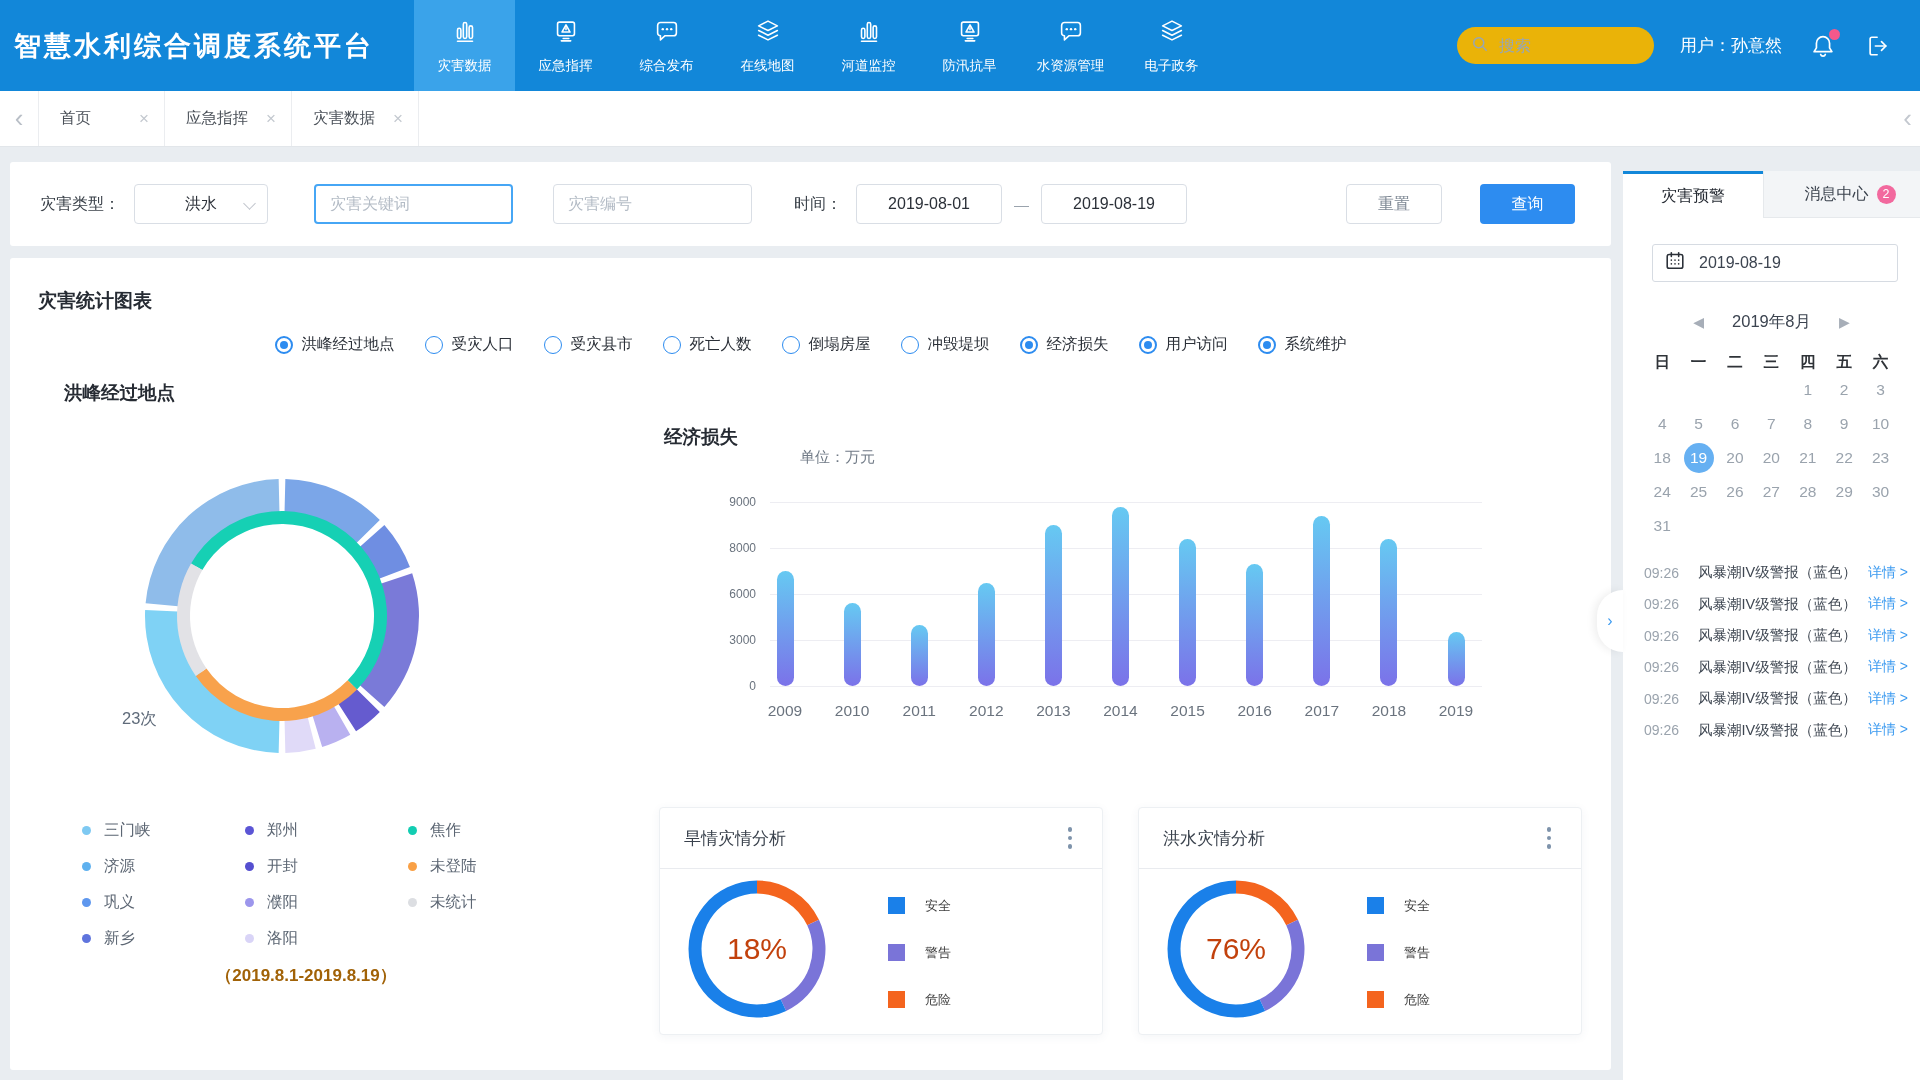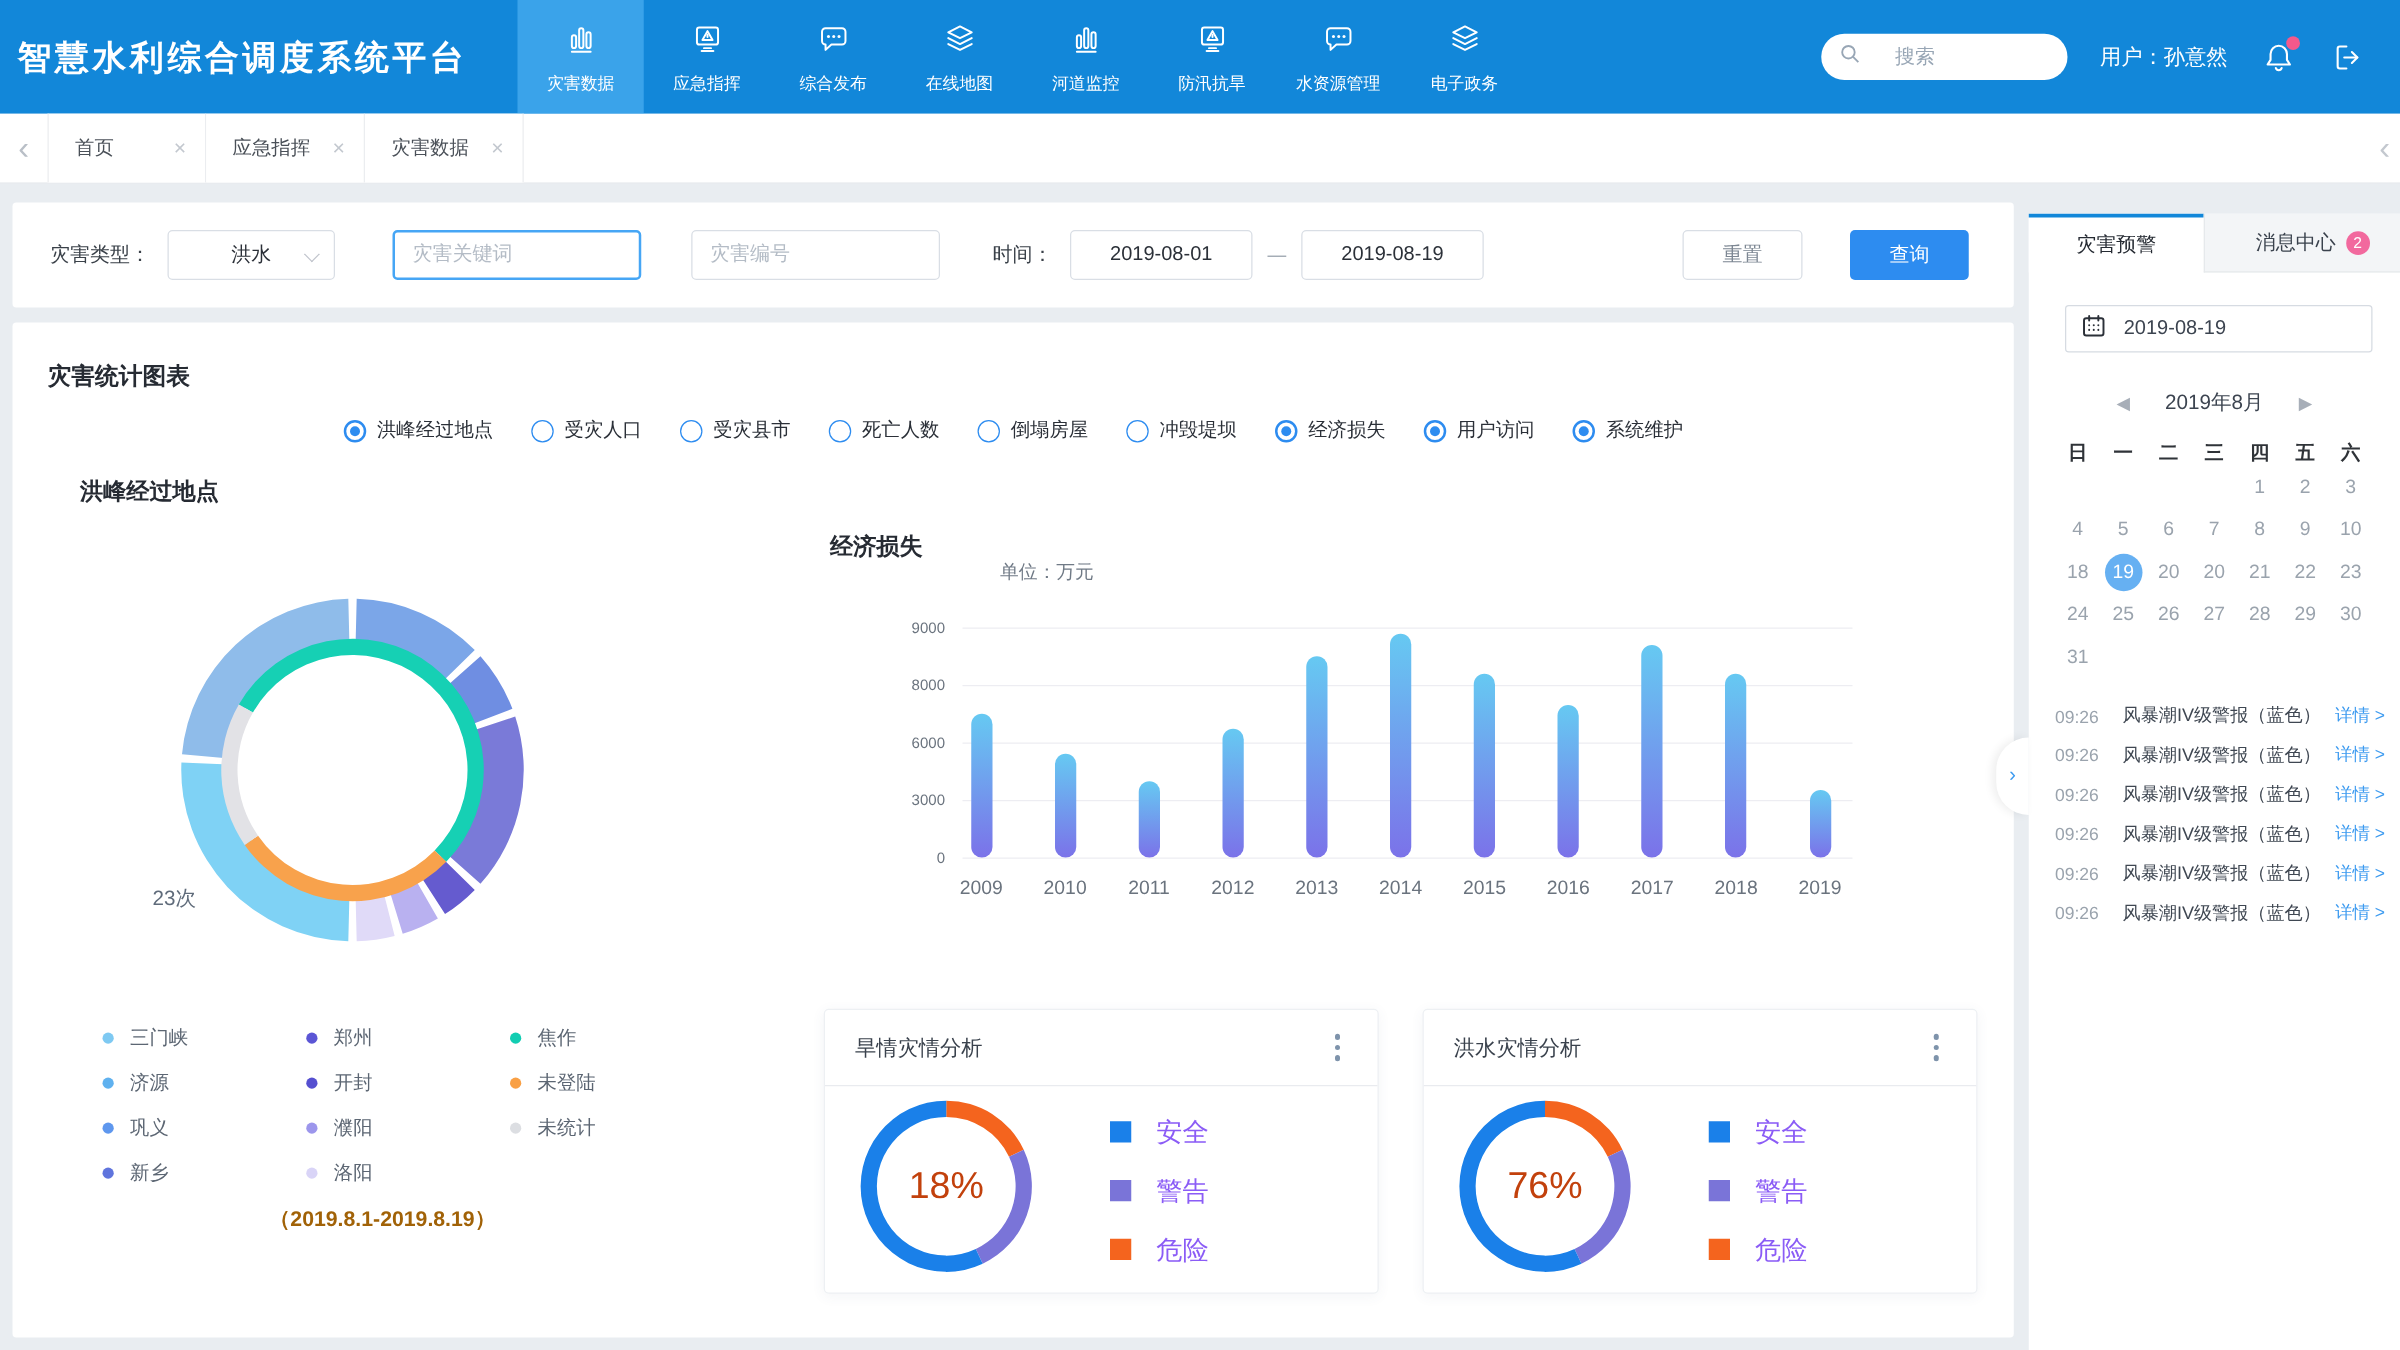--- a/index.html
+++ b/index.html
@@ -8,21 +8,21 @@
 
   
   .app-header { height:91px; background:#1287d9; display:flex; align-items:stretch; }
   .app-title { align-self:center; margin-left:14px; color:#fff; font-size:27px; font-weight:bold; letter-spacing:3px; white-space:nowrap; }
   .main-nav { display:flex; margin-left:40px; }
   .nav-item { width:101px; display:flex; flex-direction:column; align-items:center; justify-content:center; gap:7px; color:#fff; cursor:pointer; }
   .nav-item.active { background:#3aa3ea; }
   .nav-item .nv-label { font-size:13.5px; white-space:nowrap; }
   .nav-item svg { width:30px; height:30px; }
   .header-right { margin-left:auto; display:flex; align-items:center; gap:26px; margin-right:28px; }
-  .search-box { width:197px; height:37px; background:#ffffff; border-radius:19px; display:flex; align-items:center; padding:0 13px; gap:26px; }
+  .search-box { width:197px; height:37px; background:#eab308; border-radius:19px; display:flex; align-items:center; padding:0 13px; gap:9px; }
   .search-box input { border:none; outline:none; width:130px; font-size:16px; color:#4a5058; background:transparent; font-family:inherit; }
   .search-box input::placeholder { color:#98a6b5; }
   .user-label { color:#fff; font-size:17px; white-space:nowrap; }
   .bell-wrap { position:relative; width:30px; height:30px; cursor:pointer; }
   .bell-badge { position:absolute; top:-2px; right:-2px; width:11px; height:11px; border-radius:50%; background:#f4598b; }
   .logout-wrap { width:28px; height:28px; cursor:pointer; }
 
   
   .tabbar { position:relative; height:56px; background:#fff; border-bottom:1px solid #e2e6ea; display:flex; align-items:stretch; }
   .tab-chevron { width:38px; display:flex; align-items:center; justify-content:center; color:#b9bfc7; font-size:26px; cursor:pointer; }
@@ -73,21 +73,21 @@
   .xtick { position:absolute; top:200px; width:64px; text-align:center; font-size:15.5px; color:#6a737e; }
 
   .gauge-card { position:absolute; top:549px; width:444px; height:228px; background:#fff; border:1px solid #edf0f3; border-radius:4px; box-shadow:0 2px 10px rgba(60,80,120,0.06); }
   .gauge-head { height:61px; border-bottom:1px solid #e9ebef; display:flex; align-items:center; justify-content:space-between; padding:0 26px 0 24px; font-size:17px; color:#3a424d; }
   .kebab { display:flex; flex-direction:column; gap:4px; cursor:pointer; padding:4px; }
   .kebab i { width:4.5px; height:4.5px; border-radius:50%; background:#7e93ab; }
   .gauge-body { position:relative; height:166px; }
   .gauge-svg { position:absolute; left:26px; top:9px; }
   .gauge-pct { position:absolute; left:26px; top:9px; width:142px; height:142px; display:flex; align-items:center; justify-content:center; font-size:30px; color:#c2410c; }
   .gauge-legend { position:absolute; left:228px; top:13px; }
-  .gl-item { display:flex; align-items:center; gap:20px; height:47px; font-size:21px; color:#8b5cf6; }
+  .gl-item { display:flex; align-items:center; gap:20px; height:47px; font-size:13px; color:#404040; }
   .gl-sq { width:17px; height:17px; flex:none; }
 
   
   .sidebar { position:absolute; left:1623px; top:171px; width:297px; bottom:0; background:#fff; }
   .sb-tabs { display:flex; height:47px; }
   .sb-tab { flex:1; display:flex; align-items:center; justify-content:center; gap:8px; font-size:16px; cursor:pointer; }
   .sb-tab.active { background:#fff; border-top:3px solid #1287d9; color:#262b33; }
   .sb-tab.inactive { background:#f3f5f7; border-left:1px solid #e6e9ec; border-bottom:1px solid #e6e9ec; color:#3a424d;padding-left:16px; }
   .sb-badge { width:19px; height:19px; border-radius:50%; background:#f2699e; color:#fff; font-size:12.5px; display:flex; align-items:center; justify-content:center; }
   .sb-date { margin:26px 22px 0 29px; height:38px; border:1px solid #d6dbe2; border-radius:3px; display:flex; align-items:center; padding:0 11px; gap:13px; font-size:16px; color:#3c4450; cursor:pointer; }

